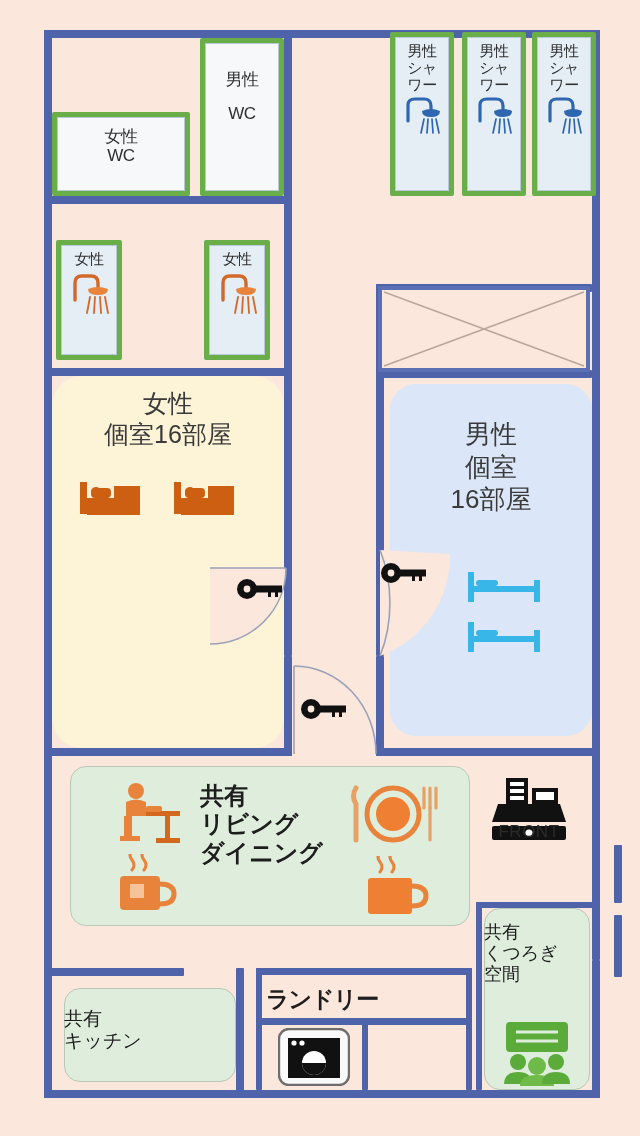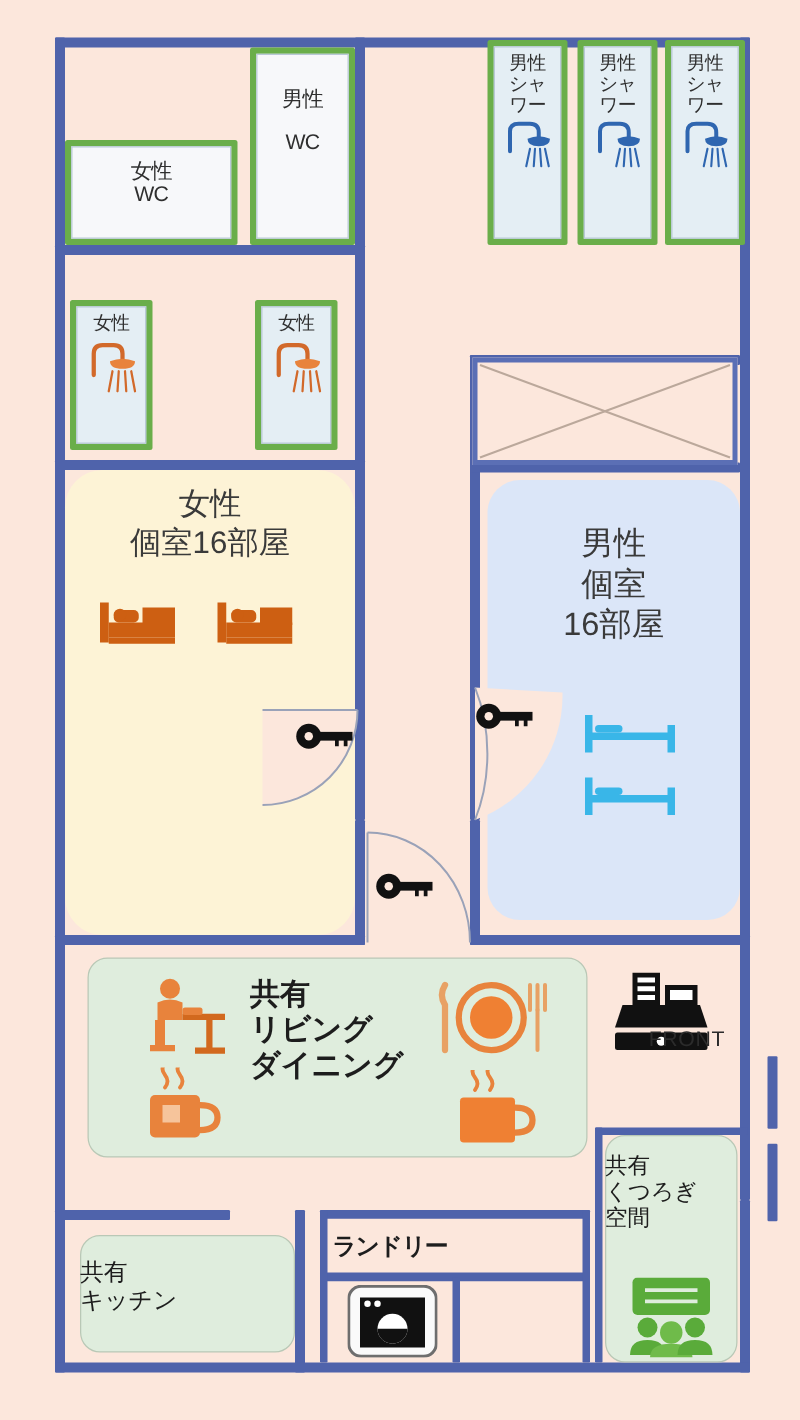--- a/index.html
+++ b/index.html
@@ -104,21 +104,21 @@
   
   .front-label {
     position: absolute;
     font-size: 17px;
     color: #2b2b2b;
     letter-spacing: 0.5px;
     text-align: center;
   }
   .laundry-label {
     position: absolute;
-    font-size: 19px;
+    font-size: 23px;
     font-weight: bold;
     color: #1d1d1d;
     letter-spacing: -1px;
   }
   .icon-abs { position: absolute; }
   .xbox {
     position: absolute;
     box-sizing: border-box;
     border: 4px solid #5b6fb5;
     background: #fce7dc;
@@ -399,21 +399,21 @@
     <rect x="16" y="0" width="22" height="26" fill="#111"></rect>
     <rect x="20" y="4" width="14" height="4" fill="#fff"></rect>
     <rect x="20" y="11" width="14" height="4" fill="#fff"></rect>
     <rect x="20" y="18" width="14" height="4" fill="#fff"></rect>
     <rect x="42" y="10" width="26" height="16" fill="#111"></rect>
     <rect x="46" y="14" width="18" height="8" fill="#fff"></rect>
     <path d="M8 26 L70 26 L76 44 L2 44 Z" fill="#111"></path>
     <rect x="2" y="48" width="74" height="14" rx="2" fill="#111"></rect>
     <circle cx="39" cy="55" r="3.6" fill="#fff"></circle>
   </svg>
-  <div class="front-label" style="left:478px; top:822px; width:102px;text-align:right;">FRONT</div>
+  <div class="front-label" style="left:478px; top:822px; width:102px;">FRONT</div>
 
   <div class="amenity" style="left:64px; top:988px; width:172px; height:94px;"></div>
   <div class="amenity-title" style="left:64px; top:1008px; width:172px; font-size:19px; font-weight:500;">共有
 キッチン</div>
 
   <div class="laundry-label" style="left:266px; top:984px;">ランドリー</div>
   <svg class="icon-abs" style="left:278px; top:1028px;" width="72" height="58" viewBox="0 0 72 58">
     <rect x="1" y="1" width="70" height="56" rx="10" fill="#fafafa" stroke="#6e6e6e" stroke-width="2.4"></rect>
     <rect x="10" y="10" width="52" height="10" fill="#111"></rect>
     <circle cx="16" cy="15" r="2.6" fill="#fff"></circle>

